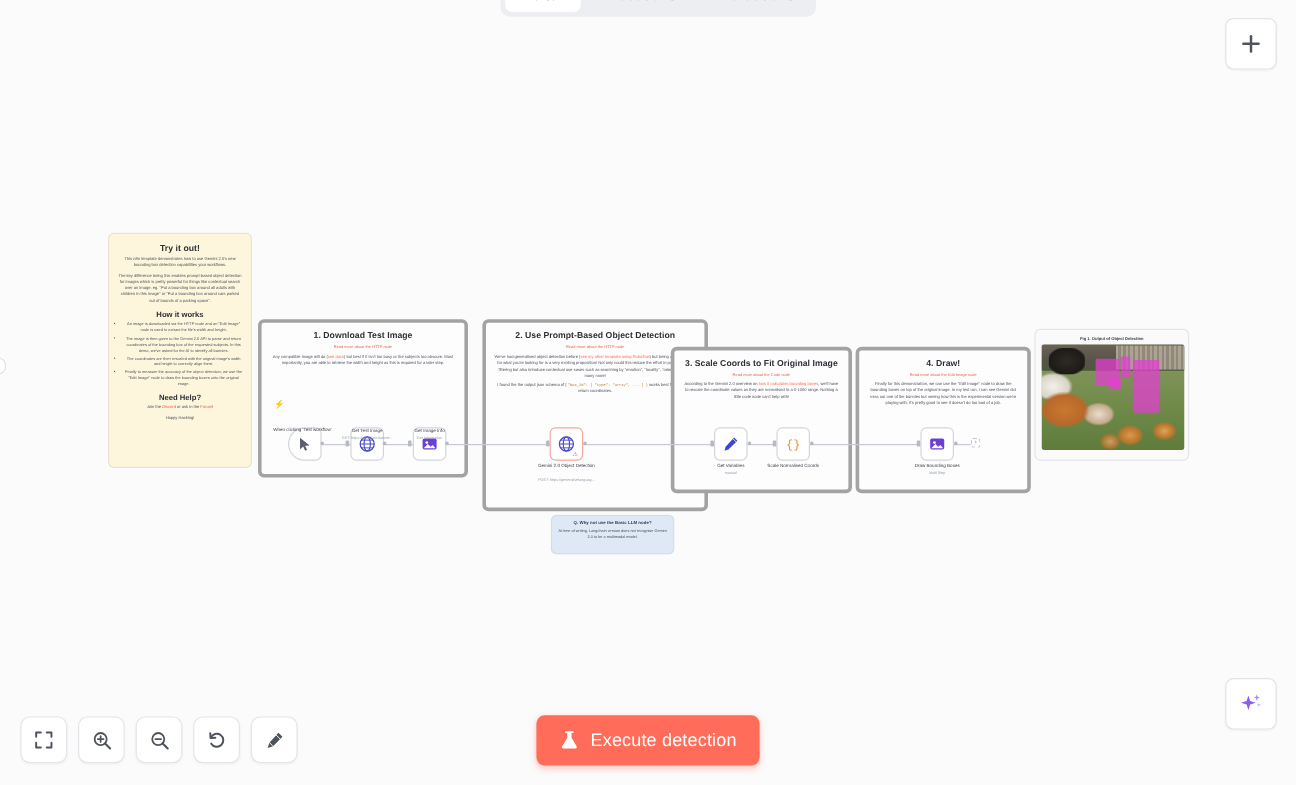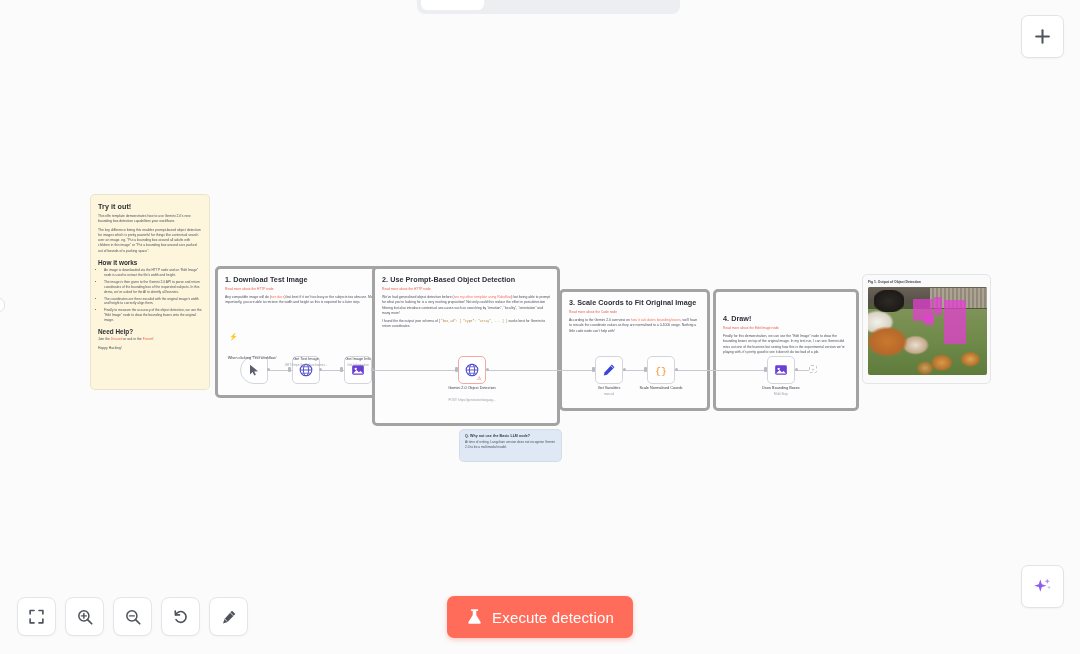--- a/index.html
+++ b/index.html
@@ -22,20 +22,21 @@
     font-size: 13px; color: #8d93a0; letter-spacing: .1px;
     white-space: nowrap;
   }
   .tab.active { background: #fff; color: #3b3f48; font-weight: 400; }
 
   
   .sticky {
     position: absolute; border-radius: 5px;
     border: 1px solid rgba(0,0,0,.07);
     overflow: hidden;
+    text-align: center;
   }
   .sticky h3 {
     font-size: 7.2px; font-weight: 700; color: #2d2f36;
     margin-bottom: 3px; letter-spacing: .05px;
   }
   .sticky h2 { font-size: 6.4px; font-weight: 700; color: #2d2f36; margin: 5px 0 2px; }
   .sticky p { font-size: 3.4px; line-height: 1.55; color: #4d515c; margin-bottom: 3px; }
   .sticky li { font-size: 3.3px; line-height: 1.5; color: #4d515c; margin-bottom: 2px; }
   .sticky ul { padding-left: 6px; }
   .sticky .lnk { color: #e8604c; }
@@ -43,23 +44,23 @@
   .sticky .sub { font-size: 3.3px; color: #e8604c; margin-bottom: 4px; }
   .sticky .code { color: #b07f2a; font-family: "Liberation Mono", monospace; font-size: 3.1px; }
 
   
   #note-intro { left: 90px; top: 194px; width: 120px; height: 196px;
     background: #fdf6dd; padding: 7px 7px 6px; }
 
   
   .sec-note { background: #fdfdfd; border: 3px solid #a3a3a3; }
   #note-s1 { left: 215px; top: 266px; width: 175px; height: 132px; padding: 6px 7px; }
-  #note-s2 { left: 372px; top: 266px; width: 188px; height: 160px; padding: 6px 7px; }
+  #note-s2 { left: 402px; top: 266px; width: 188px; height: 160px; padding: 6px 7px; }
   #note-s3 { left: 559px; top: 289px; width: 151px; height: 122px; padding: 6px 7px; }
-  #note-s4 { left: 713px; top: 289px; width: 146px; height: 122px; padding: 22px 7px; }
+  #note-s4 { left: 713px; top: 289px; width: 146px; height: 122px; padding: 6px 7px; }
 
   
   #note-faq { left: 459px; top: 429px; width: 103px; height: 33px;
     background: #dfe9f5; padding: 4px 5px; border-color: rgba(0,0,0,.05); }
   #note-faq h3 { font-size: 3.6px; margin-bottom: 2px; color: #33384a; }
   #note-faq p  { font-size: 3.2px; line-height: 1.5; color: #4a5062; }
 
   
   #note-fig { left: 862px; top: 274px; width: 129px; height: 110px;
     background: #fafafa; padding: 5px; border-color: #e4e5e8; }

